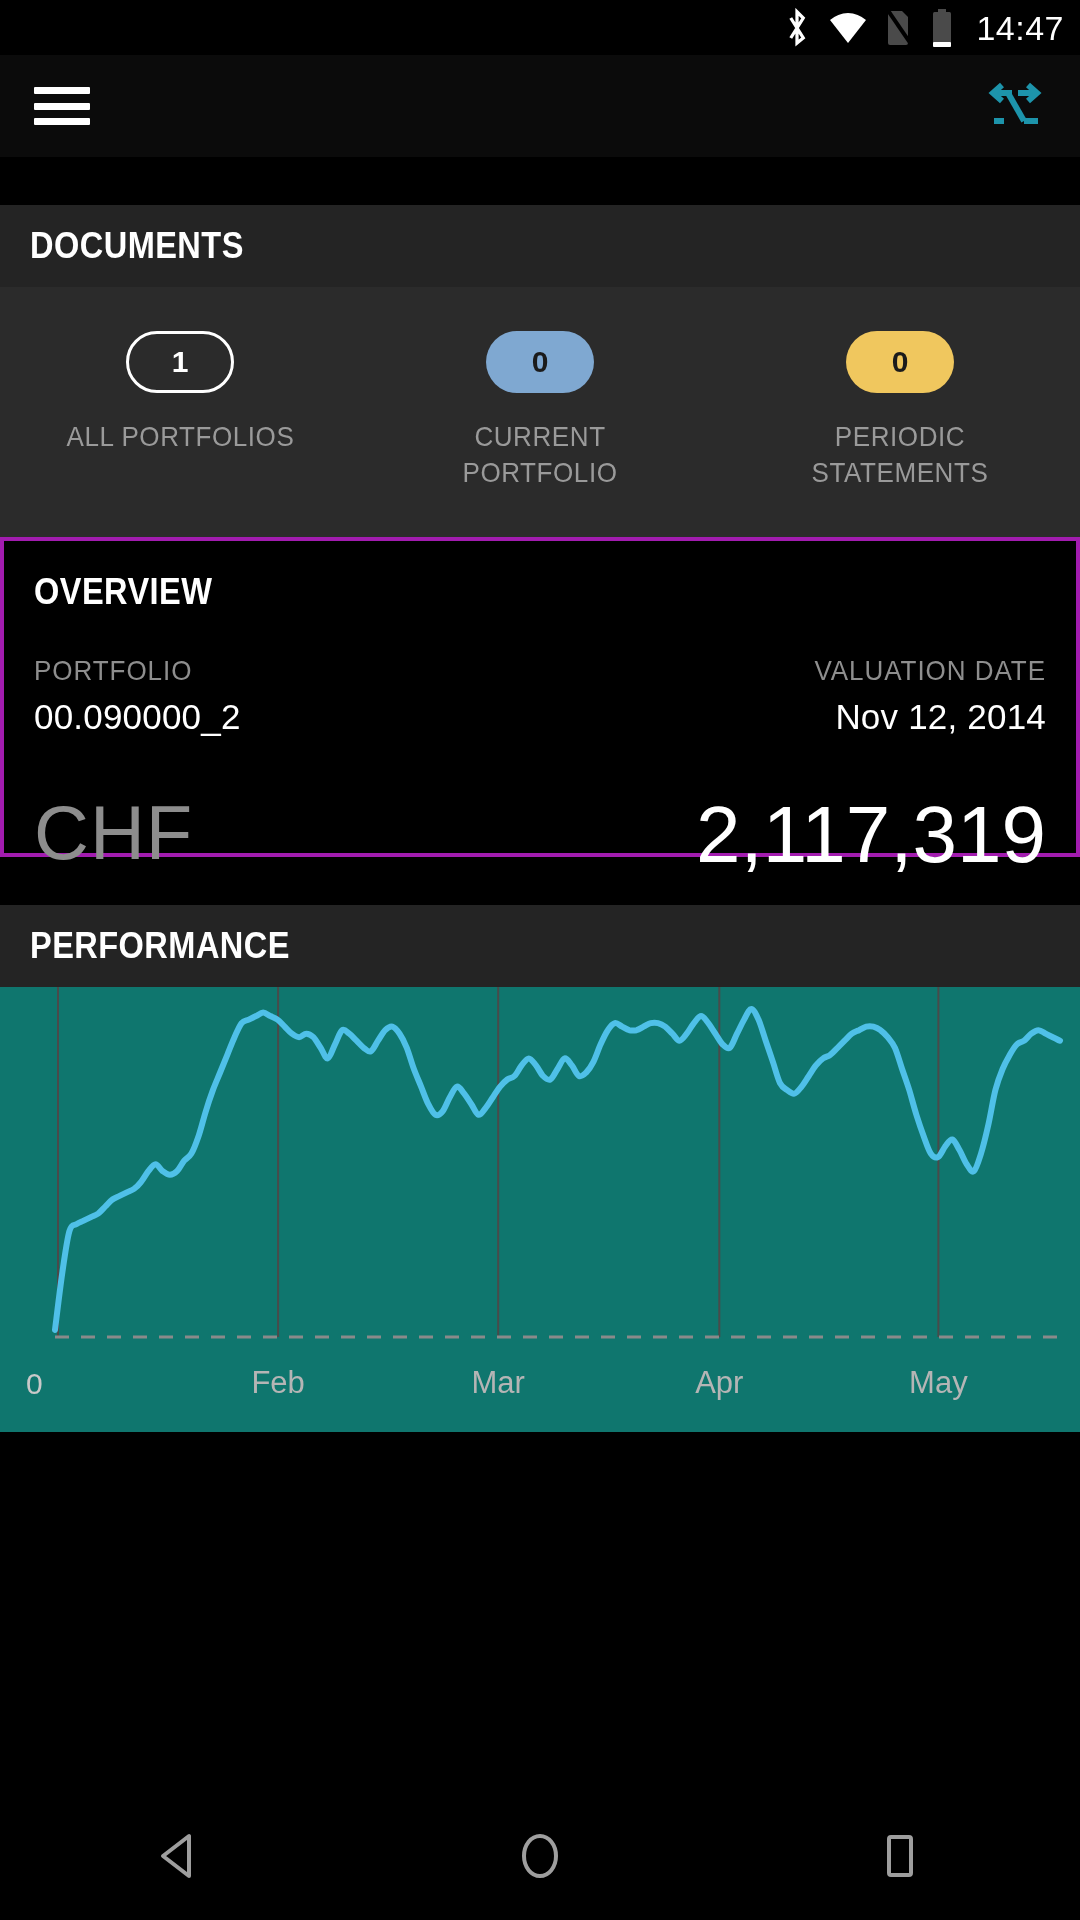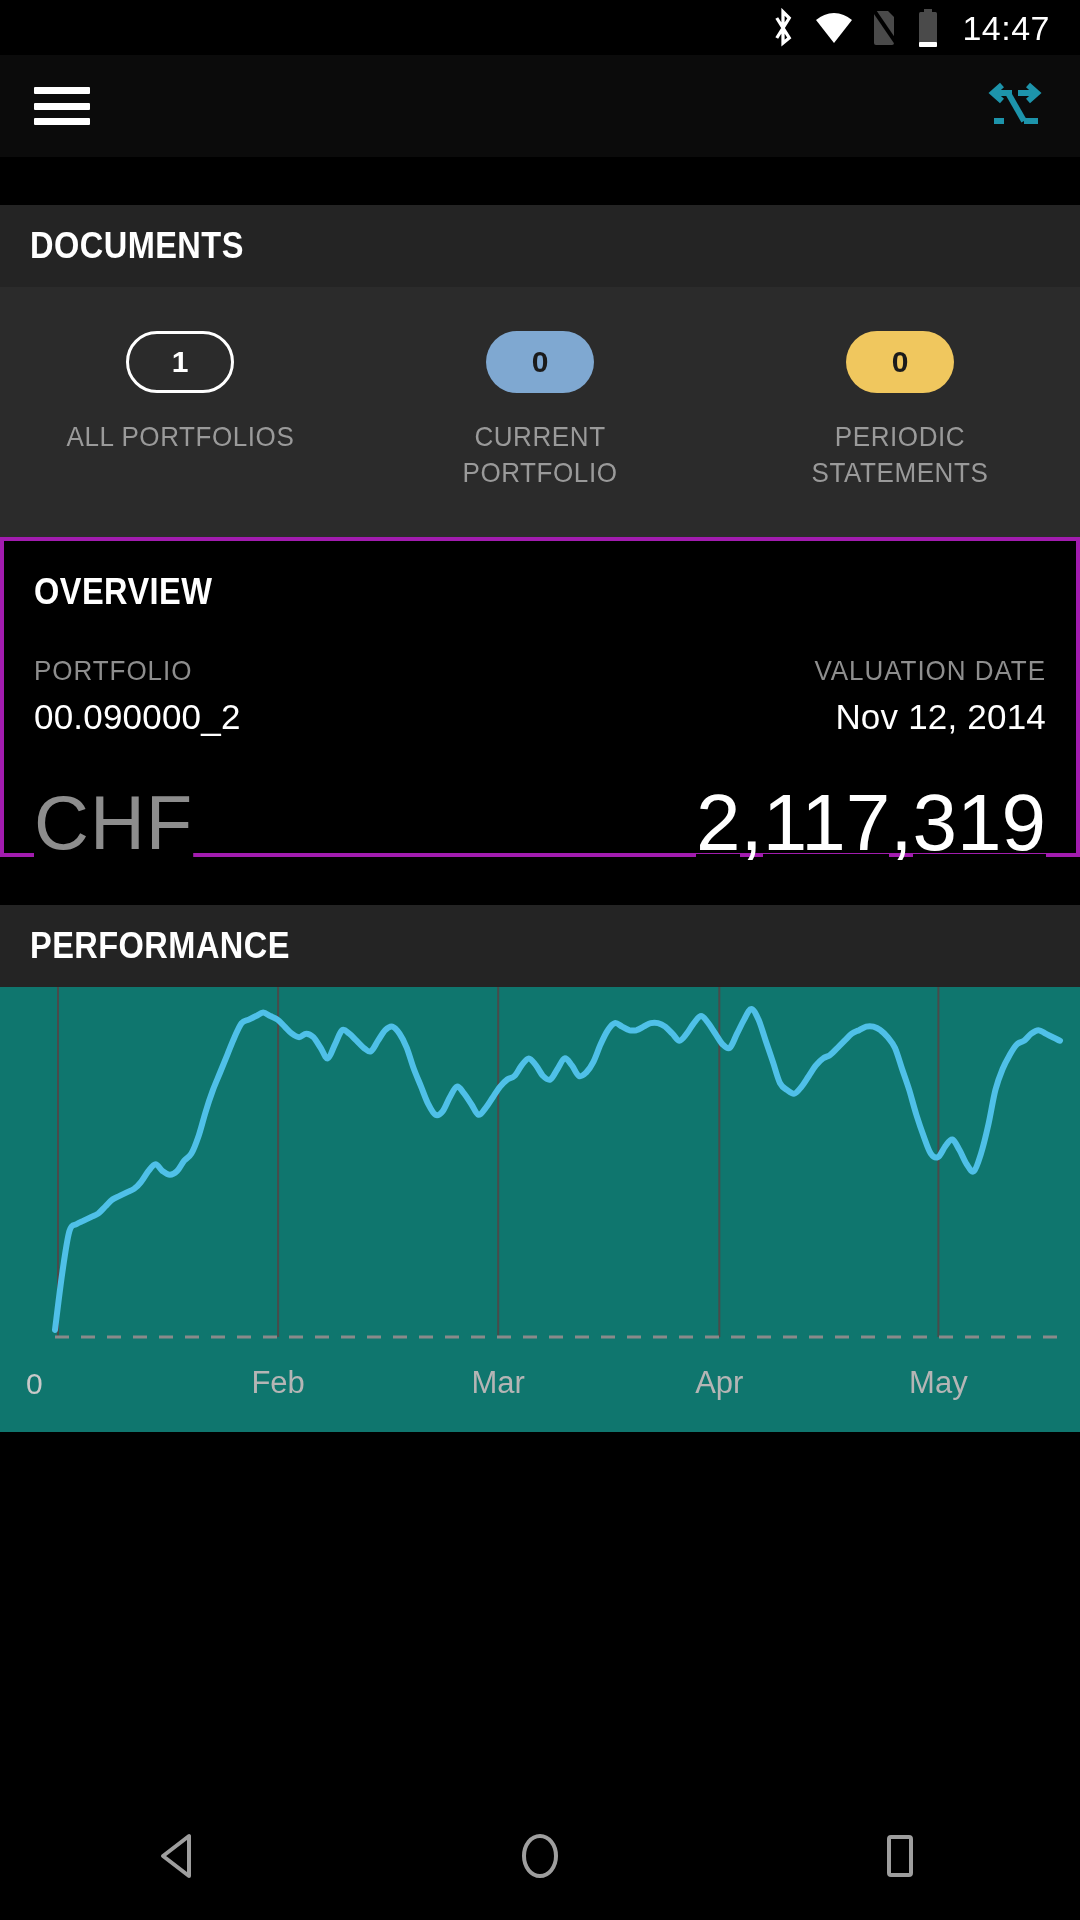--- a/index.html
+++ b/index.html
@@ -7,21 +7,21 @@
     width:1080px; height:1920px;
     background:#000;
     font-family:"Liberation Sans", sans-serif;
     overflow:hidden;
   }
   .screen { position:relative; width:1080px; height:1920px; background:#000; }
 
   
   .statusbar{
     height:55px; background:#000; display:flex; align-items:center;
-    justify-content:flex-end; padding-right:30px; gap:16px;
+    justify-content:flex-end; padding-right:16px; gap:16px;
   }
   .sb-icon{ display:flex; align-items:center; }
   .sb-time{
     color:#fff; font-size:34px; font-weight:400; letter-spacing:.5px;
     line-height:1; margin-left:6px; font-family:"Liberation Sans", sans-serif;
   }
 
   
   .appbar{
     height:102px; background:#0b0b0b; display:flex; align-items:center;
@@ -74,23 +74,22 @@
   }
   .ov-col{ display:flex; flex-direction:column;justify-content:center; }
   .ov-col.right{ align-items:flex-end; }
   .ov-cap{
     color:#8e8e8e; font-size:28px; letter-spacing:1px; transform:scaleX(.93);
     transform-origin:left center;
   }
   .ov-col.right .ov-cap{ transform-origin:right center; }
   .ov-val{ color:#fff; font-size:35px; margin-top:10px; letter-spacing:.2px; }
   .ov-money{
-    display:flex; justify-content:space-between; align-items:center;
-    margin-top:40px;
-    text-decoration:underline;
+    display:flex; justify-content:space-between; align-items:flex-start;
+    margin-top:52px;
   }
   .ov-ccy{ color:#8d8d8d; font-size:76px; font-weight:300; letter-spacing:1px; }
   .ov-amount{ color:#fff; font-size:80px; font-weight:400; letter-spacing:0px; }
 
   
   .perf-body{ background:#0f766e; height:445px; position:relative; }
   .chart-wrap{ position:absolute; inset:0; }
   .chart-svg{ display:block; width:1080px; height:445px; }
   .ylabel0{
     position:absolute; left:26px; top:1369px; color:#c9c9c9;

